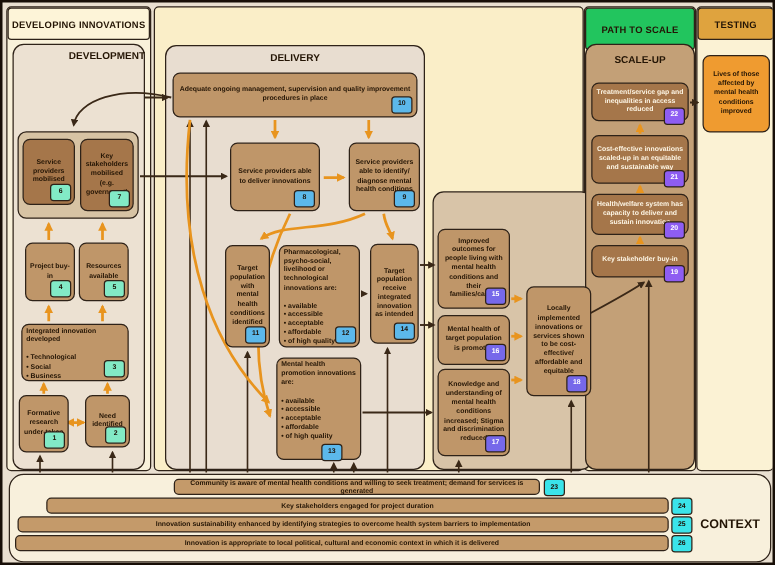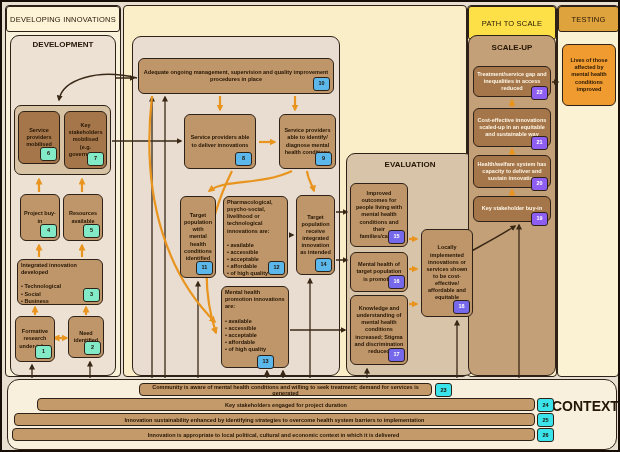--- a/index.html
+++ b/index.html
@@ -2,21 +2,21 @@
 <html><head>
 <meta charset="utf-8">
 <style>
   html,body{margin:0;padding:0;background:#c9bfae;}
   .stage{position:relative;width:620px;height:452px;background:#e9dfd0;
     border:2px solid #170e07;box-sizing:border-box;overflow:hidden;
     font-family:"Liberation Sans",sans-serif;color:#241505;}
   .abs{position:absolute;box-sizing:border-box;}
   .colbg{border:1.5px solid #2e2218;border-radius:4px;}
   .hdr{border:1.5px solid #2e2218;border-radius:3px;display:flex;align-items:center;
-    justify-content:center;font-size:7.5px;font-weight:normal;letter-spacing:.2px;}
+    justify-content:center;font-size:7.5px;font-weight:bold;letter-spacing:.2px;}
   .container{border:1.6px solid #2e2218;border-radius:9px;}
   .sec-title{font-size:8px;font-weight:bold;text-align:center;}
   .box{border:1.5px solid #2e2218;border-radius:6px;background:#bf9669;
     font-size:5.5px;font-weight:bold;line-height:1.3;padding:2px 3px;
     display:flex;align-items:center;justify-content:center;text-align:center;
     white-space:pre-line;z-index:3;}
   .box.bullets{align-items:flex-start;justify-content:flex-start;text-align:left;}
   .box.dark{background:#a5764a;}
   .box.ltxt{color:#fdf5e4;}
   .wrap{background:#d7c3a4;border:1.5px solid #2e2218;border-radius:7px;z-index:2;}
@@ -35,36 +35,36 @@
 <body>
 
 <div class="stage">
 
   <div class="abs colbg" style="left:3px;top:3px;width:116px;height:372px;background:#f9f1da;"></div>
   <div class="abs colbg" style="left:121px;top:3px;width:344px;height:372px;background:#faeec8;"></div>
   <div class="abs colbg" style="left:465px;top:3px;width:90px;height:372px;background:#faeec8;"></div>
   <div class="abs colbg" style="left:555px;top:3px;width:62px;height:372px;background:#fbf2d4;"></div>
 
   <div class="abs hdr" style="left:4px;top:4px;width:114px;height:26px;background:#fdf4d8;">DEVELOPING INNOVATIONS</div>
-  <div class="abs hdr" style="left:466px;top:4px;width:88px;height:34px;background:#fde047;">PATH TO SCALE</div>
+  <div class="abs hdr" style="left:466px;top:4px;width:88px;height:34px;background:#22c55e;">PATH TO SCALE</div>
   <div class="abs hdr" style="left:556px;top:4px;width:61px;height:26px;background:#dfa33e;">TESTING</div>
 
   <div class="abs container" style="left:8px;top:33px;width:106px;height:341px;background:#ece1d2;"></div>
-  <div class="abs sec-title" style="left:8px;top:38px;width:106px;">DEVELOPMENT</div>
+  <div class="abs sec-title" style="left:8px;top:38px;width:106px;text-align:right;">DEVELOPMENT</div>
 
   <div class="abs container" style="left:130px;top:34px;width:208px;height:340px;background:#e8ddd0;"></div>
+  <div class="abs sec-title" style="left:130px;top:40px;width:208px;">DELIVERY</div>
 
   <div class="abs container" style="left:344px;top:151px;width:128px;height:223px;background:#d8c4a8;"></div>
-  <div class="abs sec-title" style="left:344px;top:158px;width:128px;">EVALUATION</div>
 
   <div class="abs container" style="left:466px;top:33px;width:88px;height:341px;background:#c3a077;"></div>
   <div class="abs sec-title" style="left:466px;top:41px;width:88px;">SCALE-UP</div>
 
   <div class="abs container" style="left:5px;top:377px;width:610px;height:71px;background:#f8f0dc;border-radius:12px;"></div>
-  <div class="abs sec-title" style="left:550px;top:396px;width:64px;font-size:14px;">CONTEXT</div>
+  <div class="abs sec-title" style="left:550px;top:412px;width:64px;font-size:10px;">CONTEXT</div>
 
   <svg class="arrows" width="620" height="452" viewBox="0 0 620 452">
     <defs>
       <marker id="mo" markerUnits="userSpaceOnUse" markerWidth="7" markerHeight="7" refX="5.5" refY="3.5" orient="auto-start-reverse">
         <path d="M0,0 L7,3.5 L0,7 Z" fill="#e8941e"></path>
       </marker>
       <marker id="md" markerUnits="userSpaceOnUse" markerWidth="6" markerHeight="6" refX="4.5" refY="3" orient="auto">
         <path d="M0,0 L6,3 L0,6 Z" fill="#3a2817"></path>
       </marker>
     </defs>

